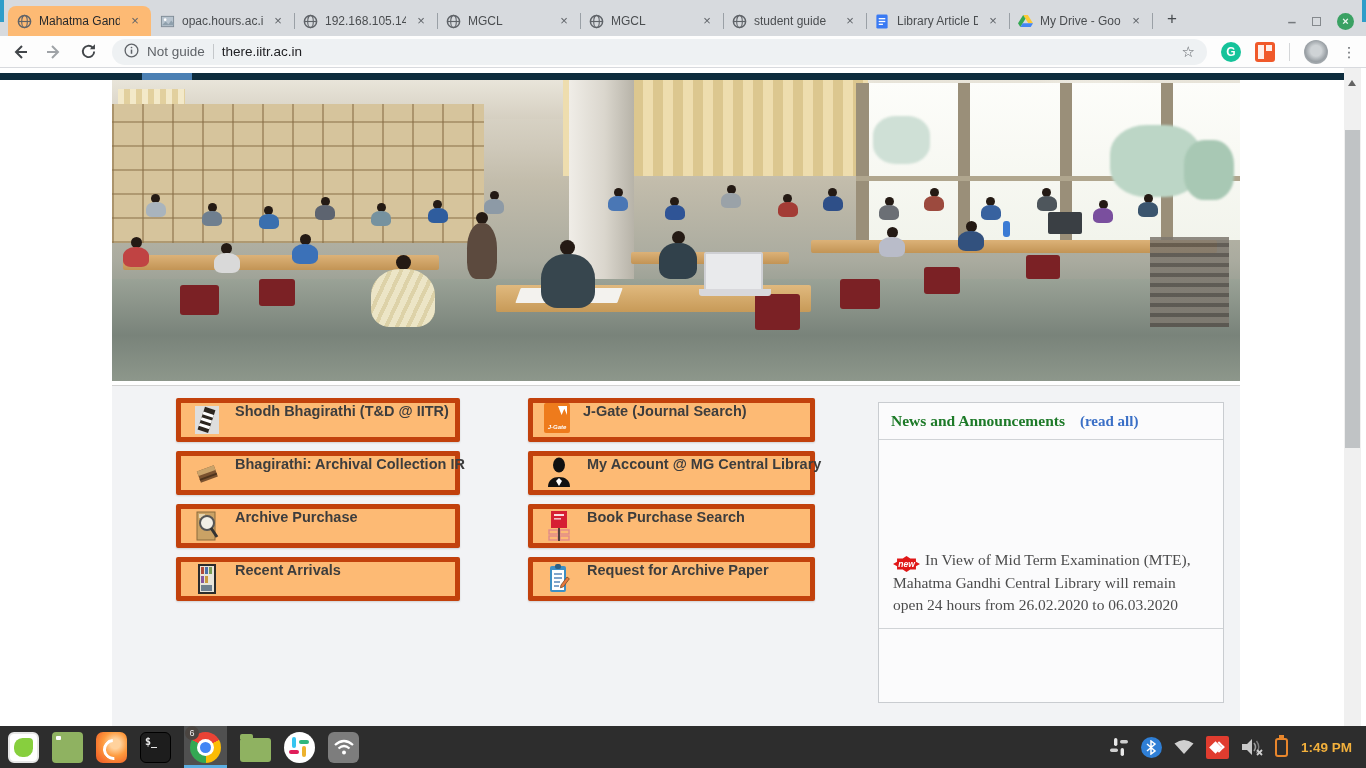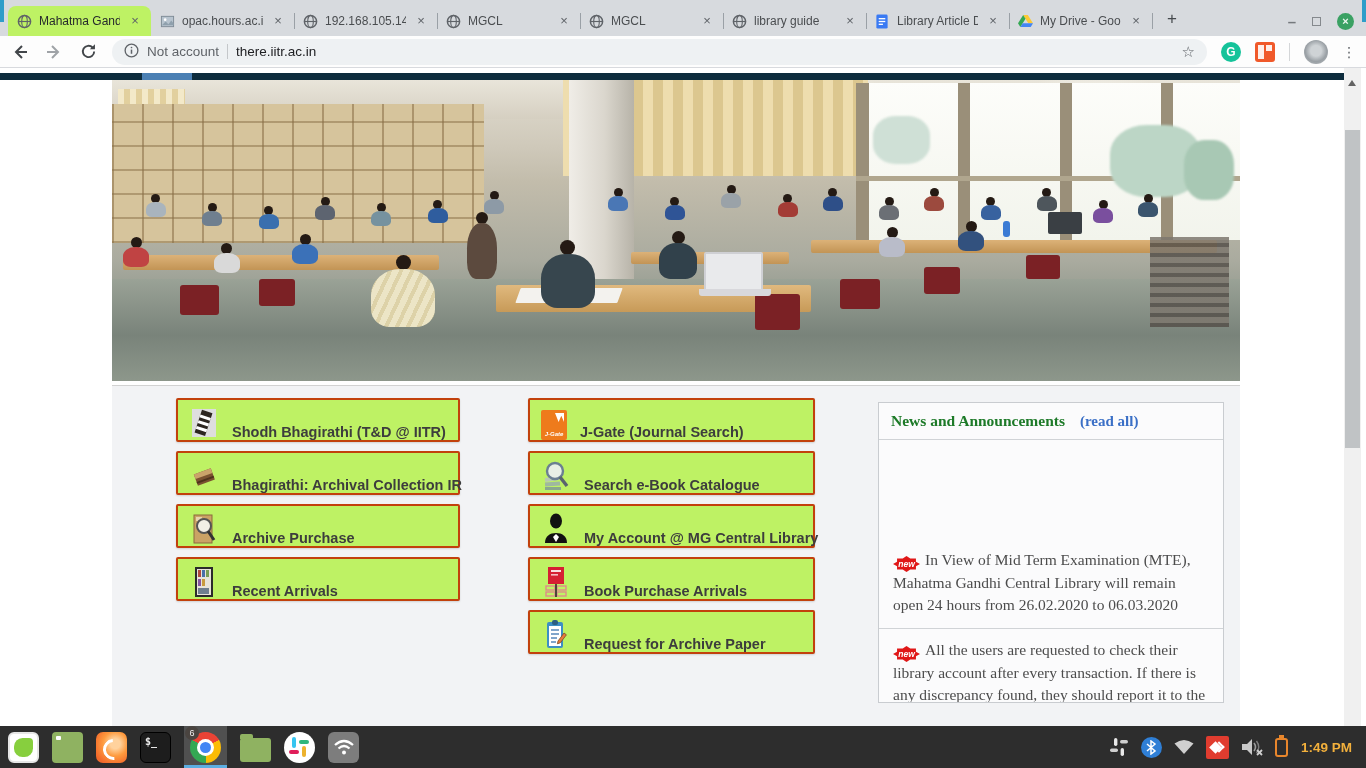--- a/index.html
+++ b/index.html
@@ -5,21 +5,21 @@
   *{box-sizing:border-box;margin:0;padding:0}
   html,body{width:1366px;height:768px;overflow:hidden;font-family:"Liberation Sans",sans-serif}
   .screen{position:relative;width:1366px;height:768px;background:#fff}
 
   
   .tabbar{position:relative;height:36px;background:#d7dade;display:flex;align-items:flex-end;padding-left:8px}
   .sliver{position:absolute;top:0;width:4px;height:22px;background:#2f9dc9;z-index:5}
   .sliver.l{left:0}.sliver.r{right:0}
   .tab{position:relative;display:flex;align-items:center;gap:7px;width:143px;height:30px;padding:0 8px;font-size:12px;color:#4a4d50;cursor:default;flex:none}
   .tab .tab-label{flex:1;white-space:nowrap;overflow:hidden;color:inherit}
-  .tab.active{background:#bef264;border-radius:8px 8px 0 0;color:#26292c;z-index:2}
+  .tab.active{background:#fdba74;border-radius:8px 8px 0 0;color:#26292c;z-index:2}
   .tab:not(.active)::after{content:"";position:absolute;right:-1px;top:7px;height:16px;width:1px;background:#9aa0a6}
   .tab-close{width:16px;height:16px;line-height:15px;text-align:center;border-radius:50%;color:#5f6368;font-size:13px;flex:none}
   .favicon{width:16px;height:16px;flex:none;display:flex;align-items:center;justify-content:center}
   .newtab{width:28px;height:28px;margin:0 0 2px 6px;text-align:center;line-height:26px;font-size:17px;color:#45494d;border-radius:50%}
   .win-controls{margin-left:auto;display:flex;align-items:center;gap:16px;padding:0 12px 6px 0}
   .wc-min{color:#75797d;font-size:15px;font-weight:bold;line-height:10px}
   .wc-restore{width:9px;height:9px;border:1.5px solid #85898d}
   .wc-close{width:17px;height:17px;border-radius:50%;background:#3aa163;color:#eef7f1;font-size:11px;line-height:16px;text-align:center;font-weight:bold}
 
   
@@ -69,21 +69,21 @@
   .fig.md i{width:11px;height:11px}.fig.md b{width:26px;height:20px}
   .fig.lg i{width:15px;height:15px}
   .laptop-scr{background:#e9eaec;border:2px solid #cfd0d4;border-radius:2px}
   .laptop-base{background:#d8d8dc;border-radius:0 0 3px 3px}
   .laptop-dark{background:#3a3f44;border-radius:2px}
 
   
   .col{position:absolute;top:330px}
   .col.left{left:176px;width:284px}
   .col.right{left:528px;width:287px}
-  .qcard{height:44px;margin-bottom:9px;background:#bef264;border:2px solid #c2410c;border-radius:2px;box-shadow:0 1px 2px rgba(0,0,0,.14);display:flex;align-items:flex-end;cursor:pointer}
+  .qcard{height:44px;margin-bottom:9px;background:#fdba74;border:5px solid #c2410c;border-radius:2px;box-shadow:0 1px 2px rgba(0,0,0,.14);display:flex;align-items:flex-start;cursor:pointer}
   .qicon{width:30px;height:34px;margin-left:11px;flex:none;display:flex;align-items:center;justify-content:center}
   .qlabel{margin-left:13px;font-size:14.5px;font-weight:bold;color:#3d3d3d;white-space:nowrap}
   .qlabel.linkblue{color:#2a6395}
   .icon-jgate{background:#ee7b1c;border-radius:2px;width:26px;height:30px;position:relative;color:#fff;font-size:6px;font-weight:bold;font-style:italic;display:flex;align-items:flex-end;justify-content:center;padding-bottom:3px}
   .icon-jgate::before{content:"";position:absolute;top:3px;right:3px;width:9px;height:9px;background:#fff;clip-path:polygon(0 0,40% 100%,70% 30%,100% 100%,100% 0)}
 
   
   .news{position:absolute;left:878px;top:334px;width:346px;height:301px;background:#fbfbfc;border:1px solid #c9ccd0;overflow:hidden;font-family:"Liberation Serif",serif}
   .news-header{height:37px;border-bottom:1px solid #d0d3d6;display:flex;align-items:center;padding:0 12px;gap:15px}
   .news-title{color:#1d7a28;font-weight:bold;font-size:15.5px}
@@ -192,21 +192,21 @@
       <span class="tab-close">×</span>
     </div>
     <div class="tab">
       <span class="favicon">
           <svg width="15" height="15" viewBox="0 0 16 16">
             <circle cx="8" cy="8" r="6.5" fill="none" stroke="#5f6368" stroke-width="1.6"></circle>
             <ellipse cx="8" cy="8" rx="3" ry="6.5" fill="none" stroke="#5f6368" stroke-width="1.2"></ellipse>
             <line x1="1.5" y1="8" x2="14.5" y2="8" stroke="#5f6368" stroke-width="1.2"></line>
           </svg>
         </span>
-      <span class="tab-label">library guide</span>
+      <span class="tab-label">student guide</span>
       <span class="tab-close">×</span>
     </div>
     <div class="tab">
       <span class="favicon">
           <svg width="14" height="15" viewBox="0 0 14 16">
             <rect x="1" y="0.5" width="12" height="15" rx="1.5" fill="#3a7af3"></rect>
             <line x1="3.5" y1="5" x2="10.5" y2="5" stroke="#fff" stroke-width="1.4"></line>
             <line x1="3.5" y1="8" x2="10.5" y2="8" stroke="#fff" stroke-width="1.4"></line>
             <line x1="3.5" y1="11" x2="8" y2="11" stroke="#fff" stroke-width="1.4"></line>
           </svg>
@@ -251,21 +251,21 @@
           <path d="M15 9a6 6 0 1 1-1.7-4.2" fill="none" stroke="#42464a" stroke-width="2"></path>
           <polygon points="15.8,1.2 15.8,6.6 10.4,6.6" fill="#42464a"></polygon>
         </svg>
       </span>
     <div class="omnibox">
       <span><svg width="15" height="15" viewBox="0 0 16 16">
             <circle cx="8" cy="8" r="6.8" fill="none" stroke="#5f6368" stroke-width="1.4"></circle>
             <circle cx="8" cy="4.8" r="0.9" fill="#5f6368"></circle>
             <line x1="8" y1="7" x2="8" y2="11.5" stroke="#5f6368" stroke-width="1.6"></line>
           </svg></span>
-      <span>Not account</span>
+      <span>Not guide</span>
       <span class="omni-sep"></span>
       <span class="omni-url">there.iitr.ac.in</span>
       <span class="omni-star">☆</span>
     </div>
     <span class="ext-grammarly">G</span>
     <span class="ext-orange"></span>
     <span class="tb-sep"></span>
     <span class="avatar"></span>
     <span class="menu-dots">⋮</span>
   </div>
@@ -478,32 +478,20 @@
 
     <div class="col right">
       <div class="qcard">
         <span class="qicon icon-jgate">
             <i>J-Gate</i>
           </span>
         <span class="qlabel">J-Gate (Journal Search)</span>
       </div>
       <div class="qcard">
         <span class="qicon">
-            <svg width="28" height="30" viewBox="0 0 28 30">
-              <rect x="3" y="16" width="14" height="4" fill="#b9c9b2" transform="rotate(-8 10 18)"></rect>
-              <rect x="3" y="21" width="15" height="4" fill="#9fb8a0" transform="rotate(-4 10 23)"></rect>
-              <rect x="3" y="26" width="16" height="3" fill="#8aa88e"></rect>
-              <circle cx="13" cy="10" r="8" fill="#e9efe6" stroke="#6b7f92" stroke-width="2.4"></circle>
-              <line x1="18" y1="16" x2="25" y2="25" stroke="#5a646e" stroke-width="3.4"></line>
-            </svg>
-          </span>
-        <span class="qlabel">Search e-Book Catalogue</span>
-      </div>
-      <div class="qcard">
-        <span class="qicon">
             <svg width="26" height="32" viewBox="0 0 26 32">
               <ellipse cx="13" cy="8" rx="6" ry="7.5" fill="#111"></ellipse>
               <path d="M2 30c0-7 5-10 11-10s11 3 11 10z" fill="#111"></path>
               <polygon points="13,21 10,24 13,29 16,24" fill="#fff"></polygon>
             </svg>
           </span>
         <span class="qlabel">My Account @ MG Central Library</span>
       </div>
       <div class="qcard">
         <span class="qicon">
@@ -511,21 +499,21 @@
               <rect x="5" y="1" width="16" height="17" fill="#d61f33"></rect>
               <rect x="8" y="4" width="10" height="2" fill="#fff" opacity=".85"></rect>
               <rect x="8" y="8" width="7" height="1.6" fill="#fff" opacity=".7"></rect>
               <rect x="3" y="20" width="9" height="4" fill="none" stroke="#e08a8a" stroke-width="1.4"></rect>
               <rect x="14" y="20" width="9" height="4" fill="none" stroke="#e08a8a" stroke-width="1.4"></rect>
               <rect x="3" y="26" width="9" height="4" fill="none" stroke="#e08a8a" stroke-width="1.4"></rect>
               <rect x="14" y="26" width="9" height="4" fill="none" stroke="#e08a8a" stroke-width="1.4"></rect>
               <line x1="13" y1="18" x2="13" y2="31" stroke="#2b2b2b" stroke-width="1.6"></line>
             </svg>
           </span>
-        <span class="qlabel">Book Purchase Arrivals</span>
+        <span class="qlabel">Book Purchase Search</span>
       </div>
       <div class="qcard">
         <span class="qicon">
             <svg width="24" height="32" viewBox="0 0 24 32">
               <rect x="3" y="3" width="16" height="26" rx="2" fill="#3d8fc4"></rect>
               <rect x="8" y="1" width="6" height="5" rx="2" fill="#2b5f84"></rect>
               <rect x="5" y="7" width="12" height="20" fill="#fff"></rect>
               <line x1="7" y1="11" x2="15" y2="11" stroke="#4a7fb5" stroke-width="1.4"></line>
               <line x1="7" y1="15" x2="15" y2="15" stroke="#4a7fb5" stroke-width="1.4"></line>
               <line x1="7" y1="19" x2="13" y2="19" stroke="#4a7fb5" stroke-width="1.4"></line>
@@ -539,23 +527,20 @@
 
     <div class="news">
       <div class="news-header">
         <span class="news-title">News and Announcements</span>
         <span class="news-readall">(read all)</span>
       </div>
       <div class="news-spacer"></div>
       <div class="news-item">
         <span class="new-badge">new</span><span>In View of Mid Term Examination (MTE), Mahatma Gandhi Central Library will remain open 24 hours from 26.02.2020 to 06.03.2020</span>
       </div>
-      <div class="news-item">
-        <span class="new-badge">new</span><span>All the users are requested to check their library account after every transaction. If there is any discrepancy found, they should report it to the</span>
-      </div>
     </div>
 
     <div class="scrollbar">
       <div class="sb-up"></div>
       <div class="sb-thumb"></div>
     </div>
   </div>
 
   <div class="taskbar">
     <div class="tk tk-mint"></div>

